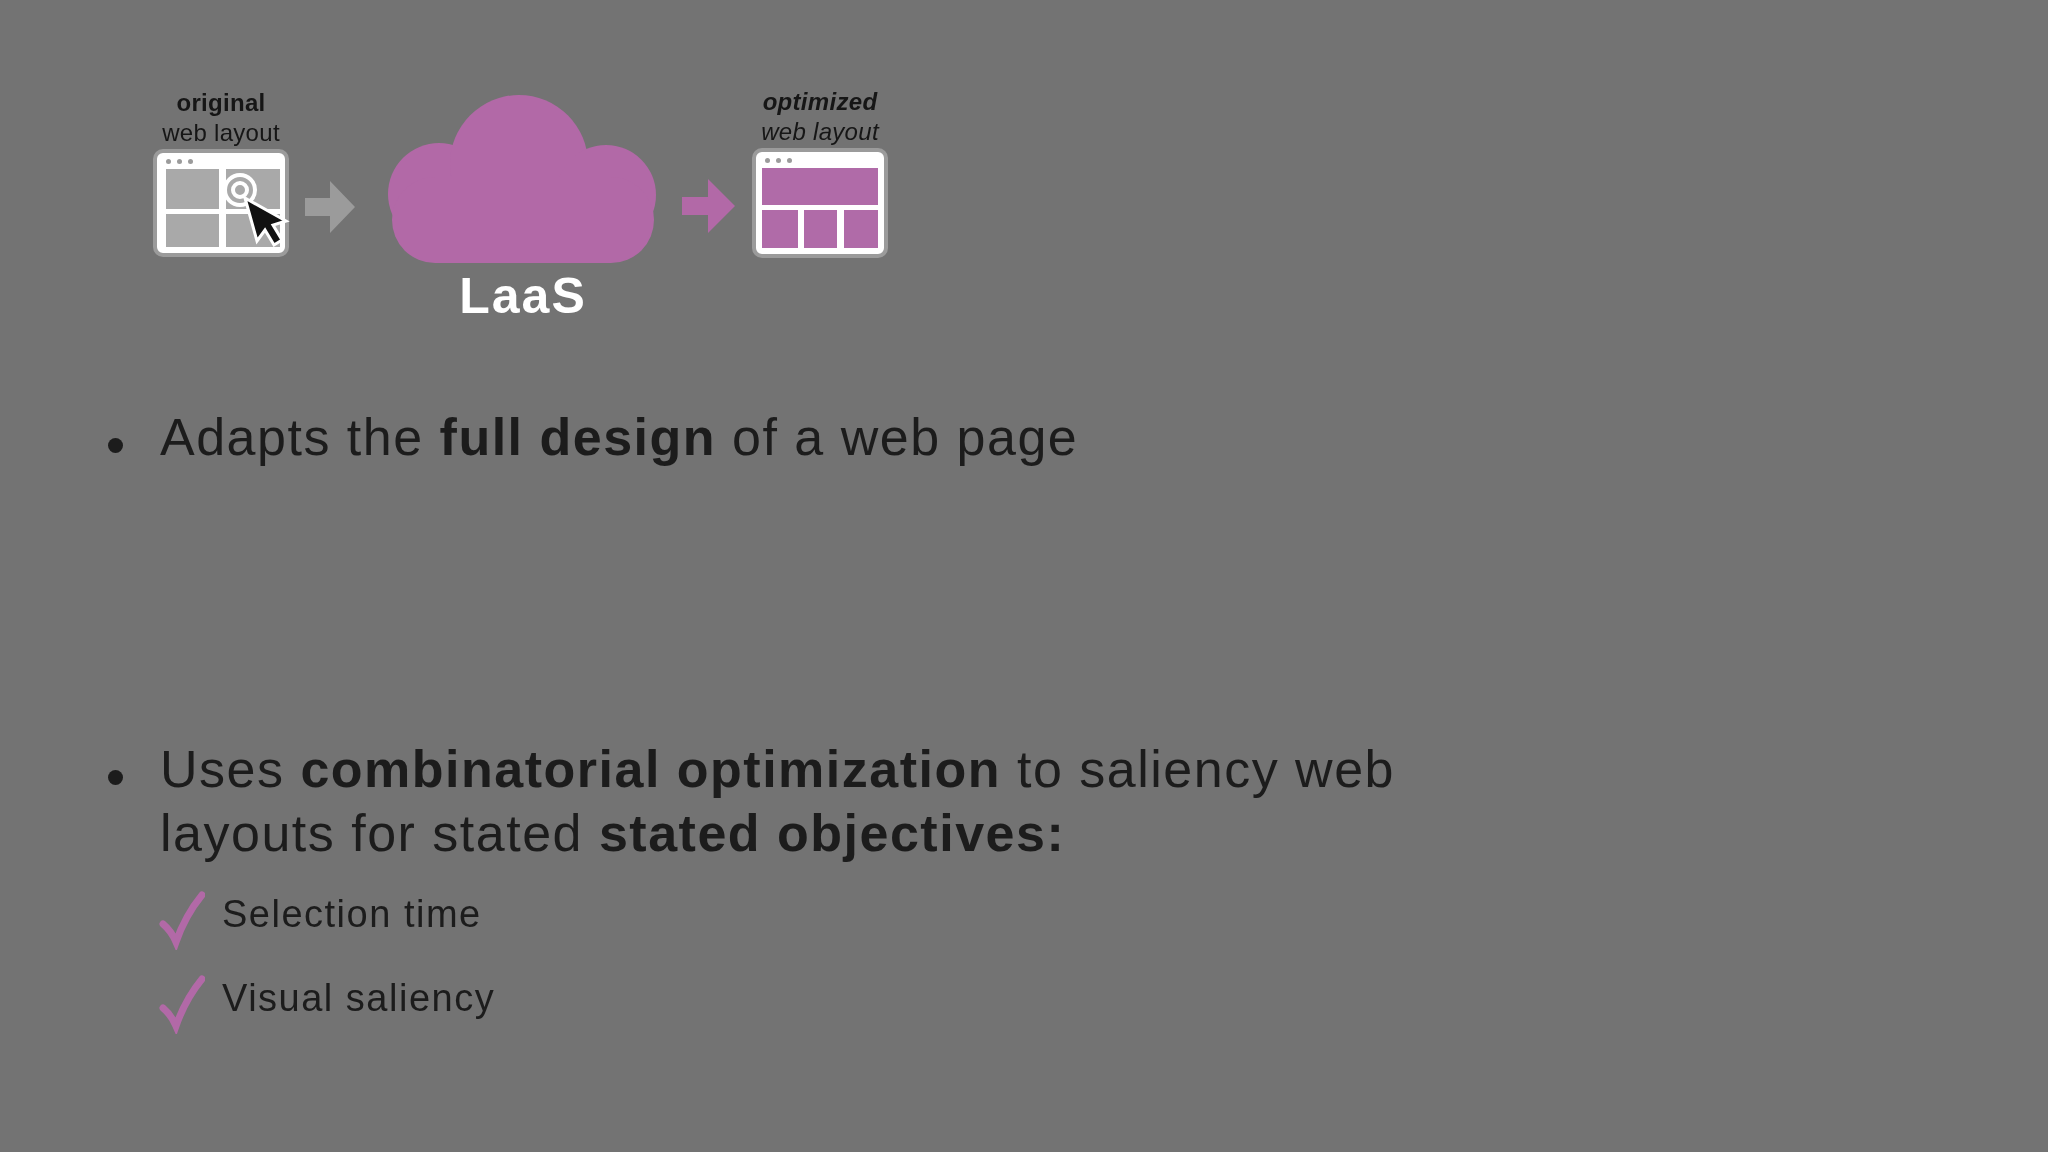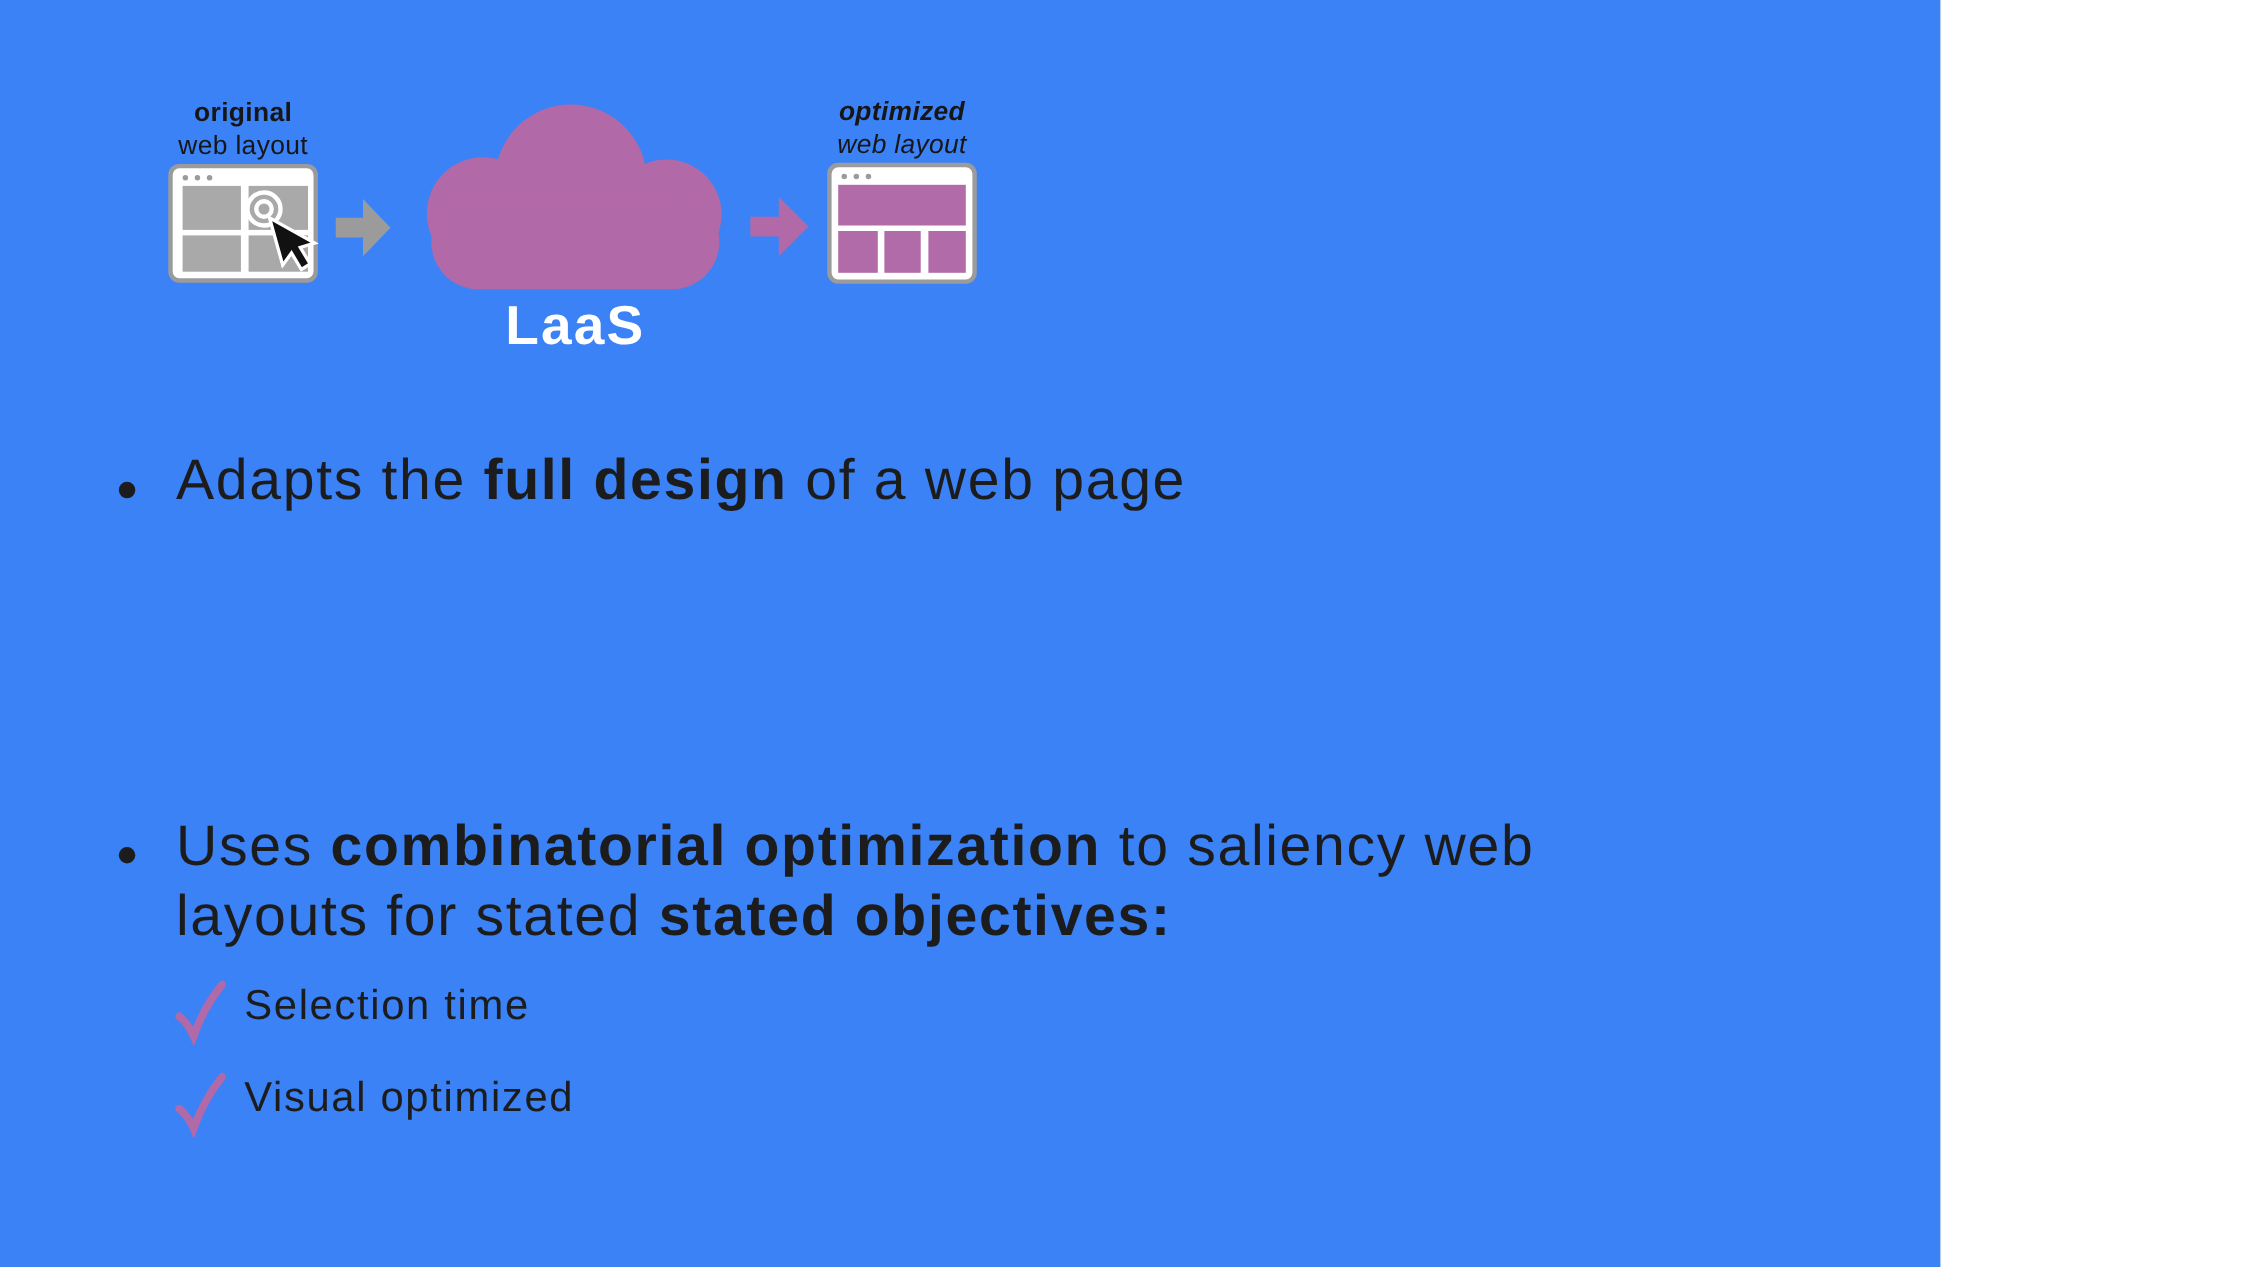--- a/index.html
+++ b/index.html
@@ -1,19 +1,19 @@
 <!DOCTYPE html>
 <html><head>
 <meta charset="utf-8">
 <style>
   html,body{margin:0;padding:0;}
   body{background:#ffffff;}
   .slide{
-    position:relative; width:1764px; height:1152px; overflow:hidden;
-    background:#3b82f6;
+    position:relative; width:2048px; height:1152px; overflow:hidden;
+    background:#737373;
     font-family:"Liberation Sans", sans-serif;
     color:#1c1c1c;
   }
   
   .diagram{position:absolute; left:0; top:0; width:2048px; height:300px;}
   .icon-label{position:absolute; width:150px; text-align:center; font-size:24px; line-height:30px; color:#161616; letter-spacing:.3px;}
   .icon-label .l1{font-weight:700;}
   .win{position:absolute; background:#ffffff; border:4px solid #9b9b9b; border-radius:10px; box-sizing:border-box;}
   .win .dots{position:absolute; left:9px; top:6px; display:flex; gap:6px;}
   .win .dots i{width:5px; height:5px; border-radius:50%; background:#9b9b9b;}
@@ -117,16 +117,16 @@
     <svg class="ck" width="46" height="62" viewBox="0 0 46 62">
       <path d="M4 36 C10 41 14 47 17 54 C24 34 34 18 43 7" fill="none" stroke="#b269a7" stroke-width="7" stroke-linecap="round"></path>
     </svg>
     <span class="ctxt">Selection time</span>
   </div>
 
   <div class="check" style="top:966px;">
     <svg class="ck" width="46" height="62" viewBox="0 0 46 62">
       <path d="M4 36 C10 41 14 47 17 54 C24 34 34 18 43 7" fill="none" stroke="#b269a7" stroke-width="7" stroke-linecap="round"></path>
     </svg>
-    <span class="ctxt">Visual optimized</span>
+    <span class="ctxt">Visual saliency</span>
   </div>
 
 </div>
 
 </body></html>

